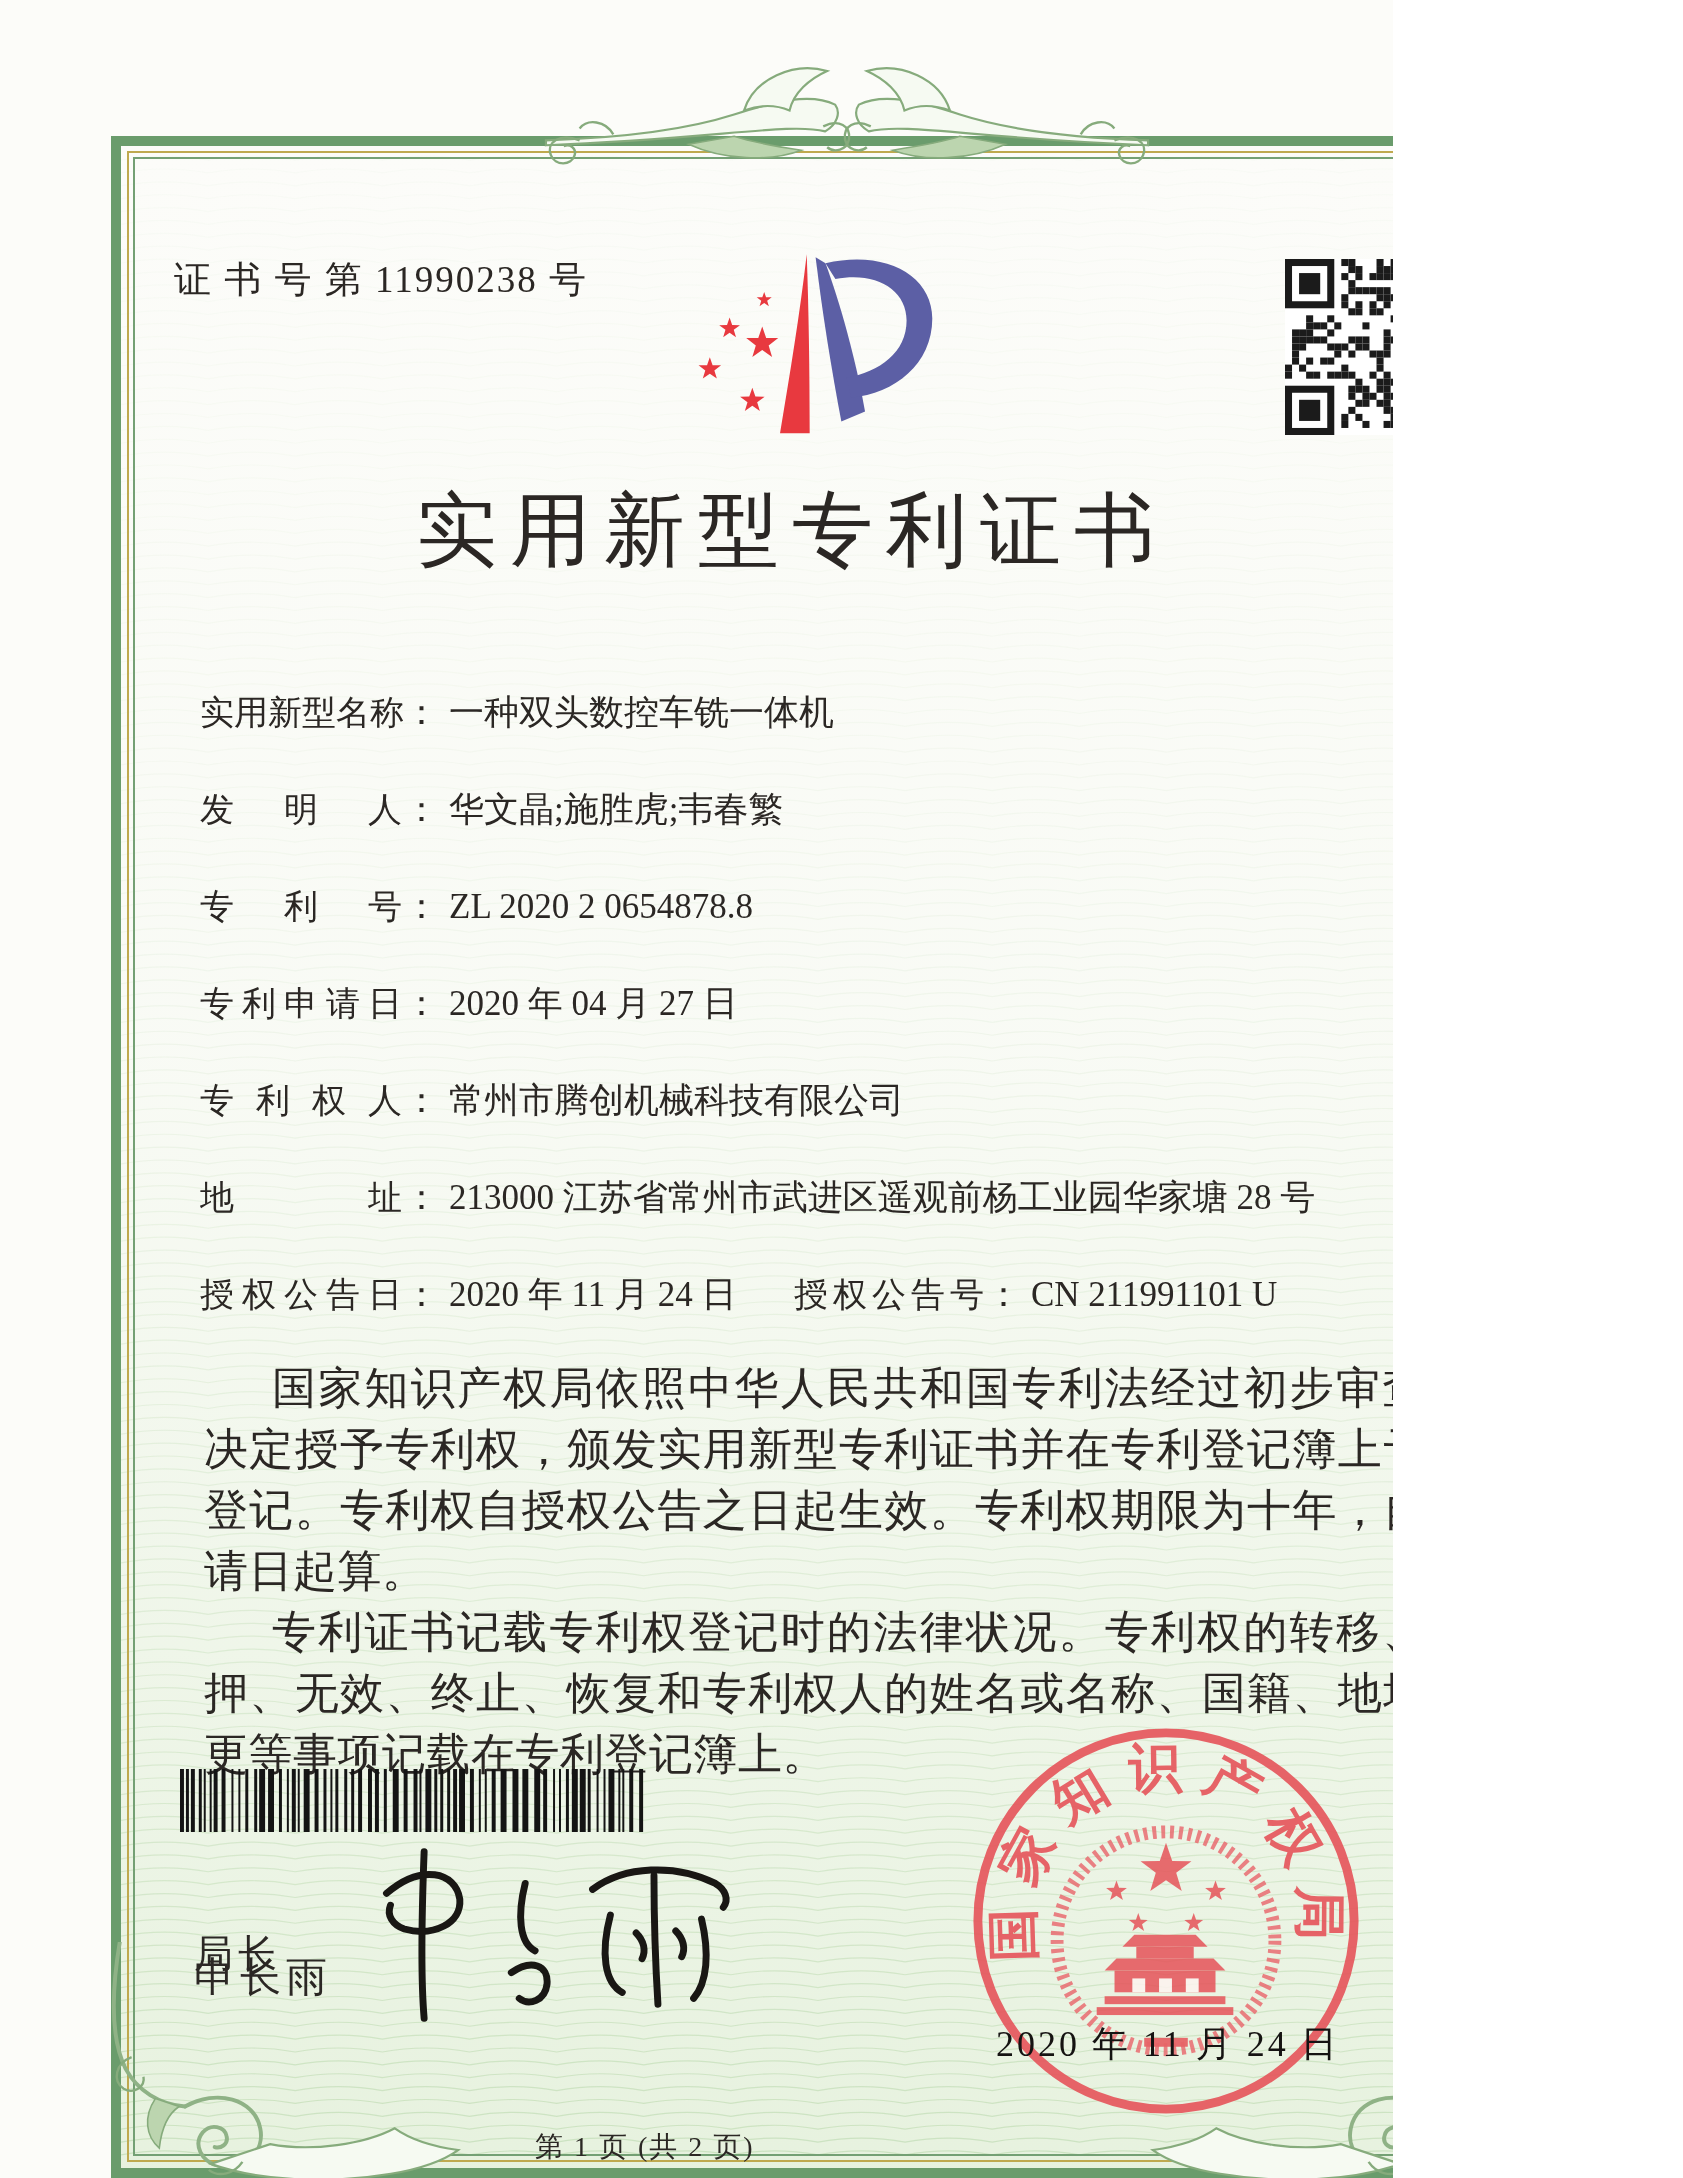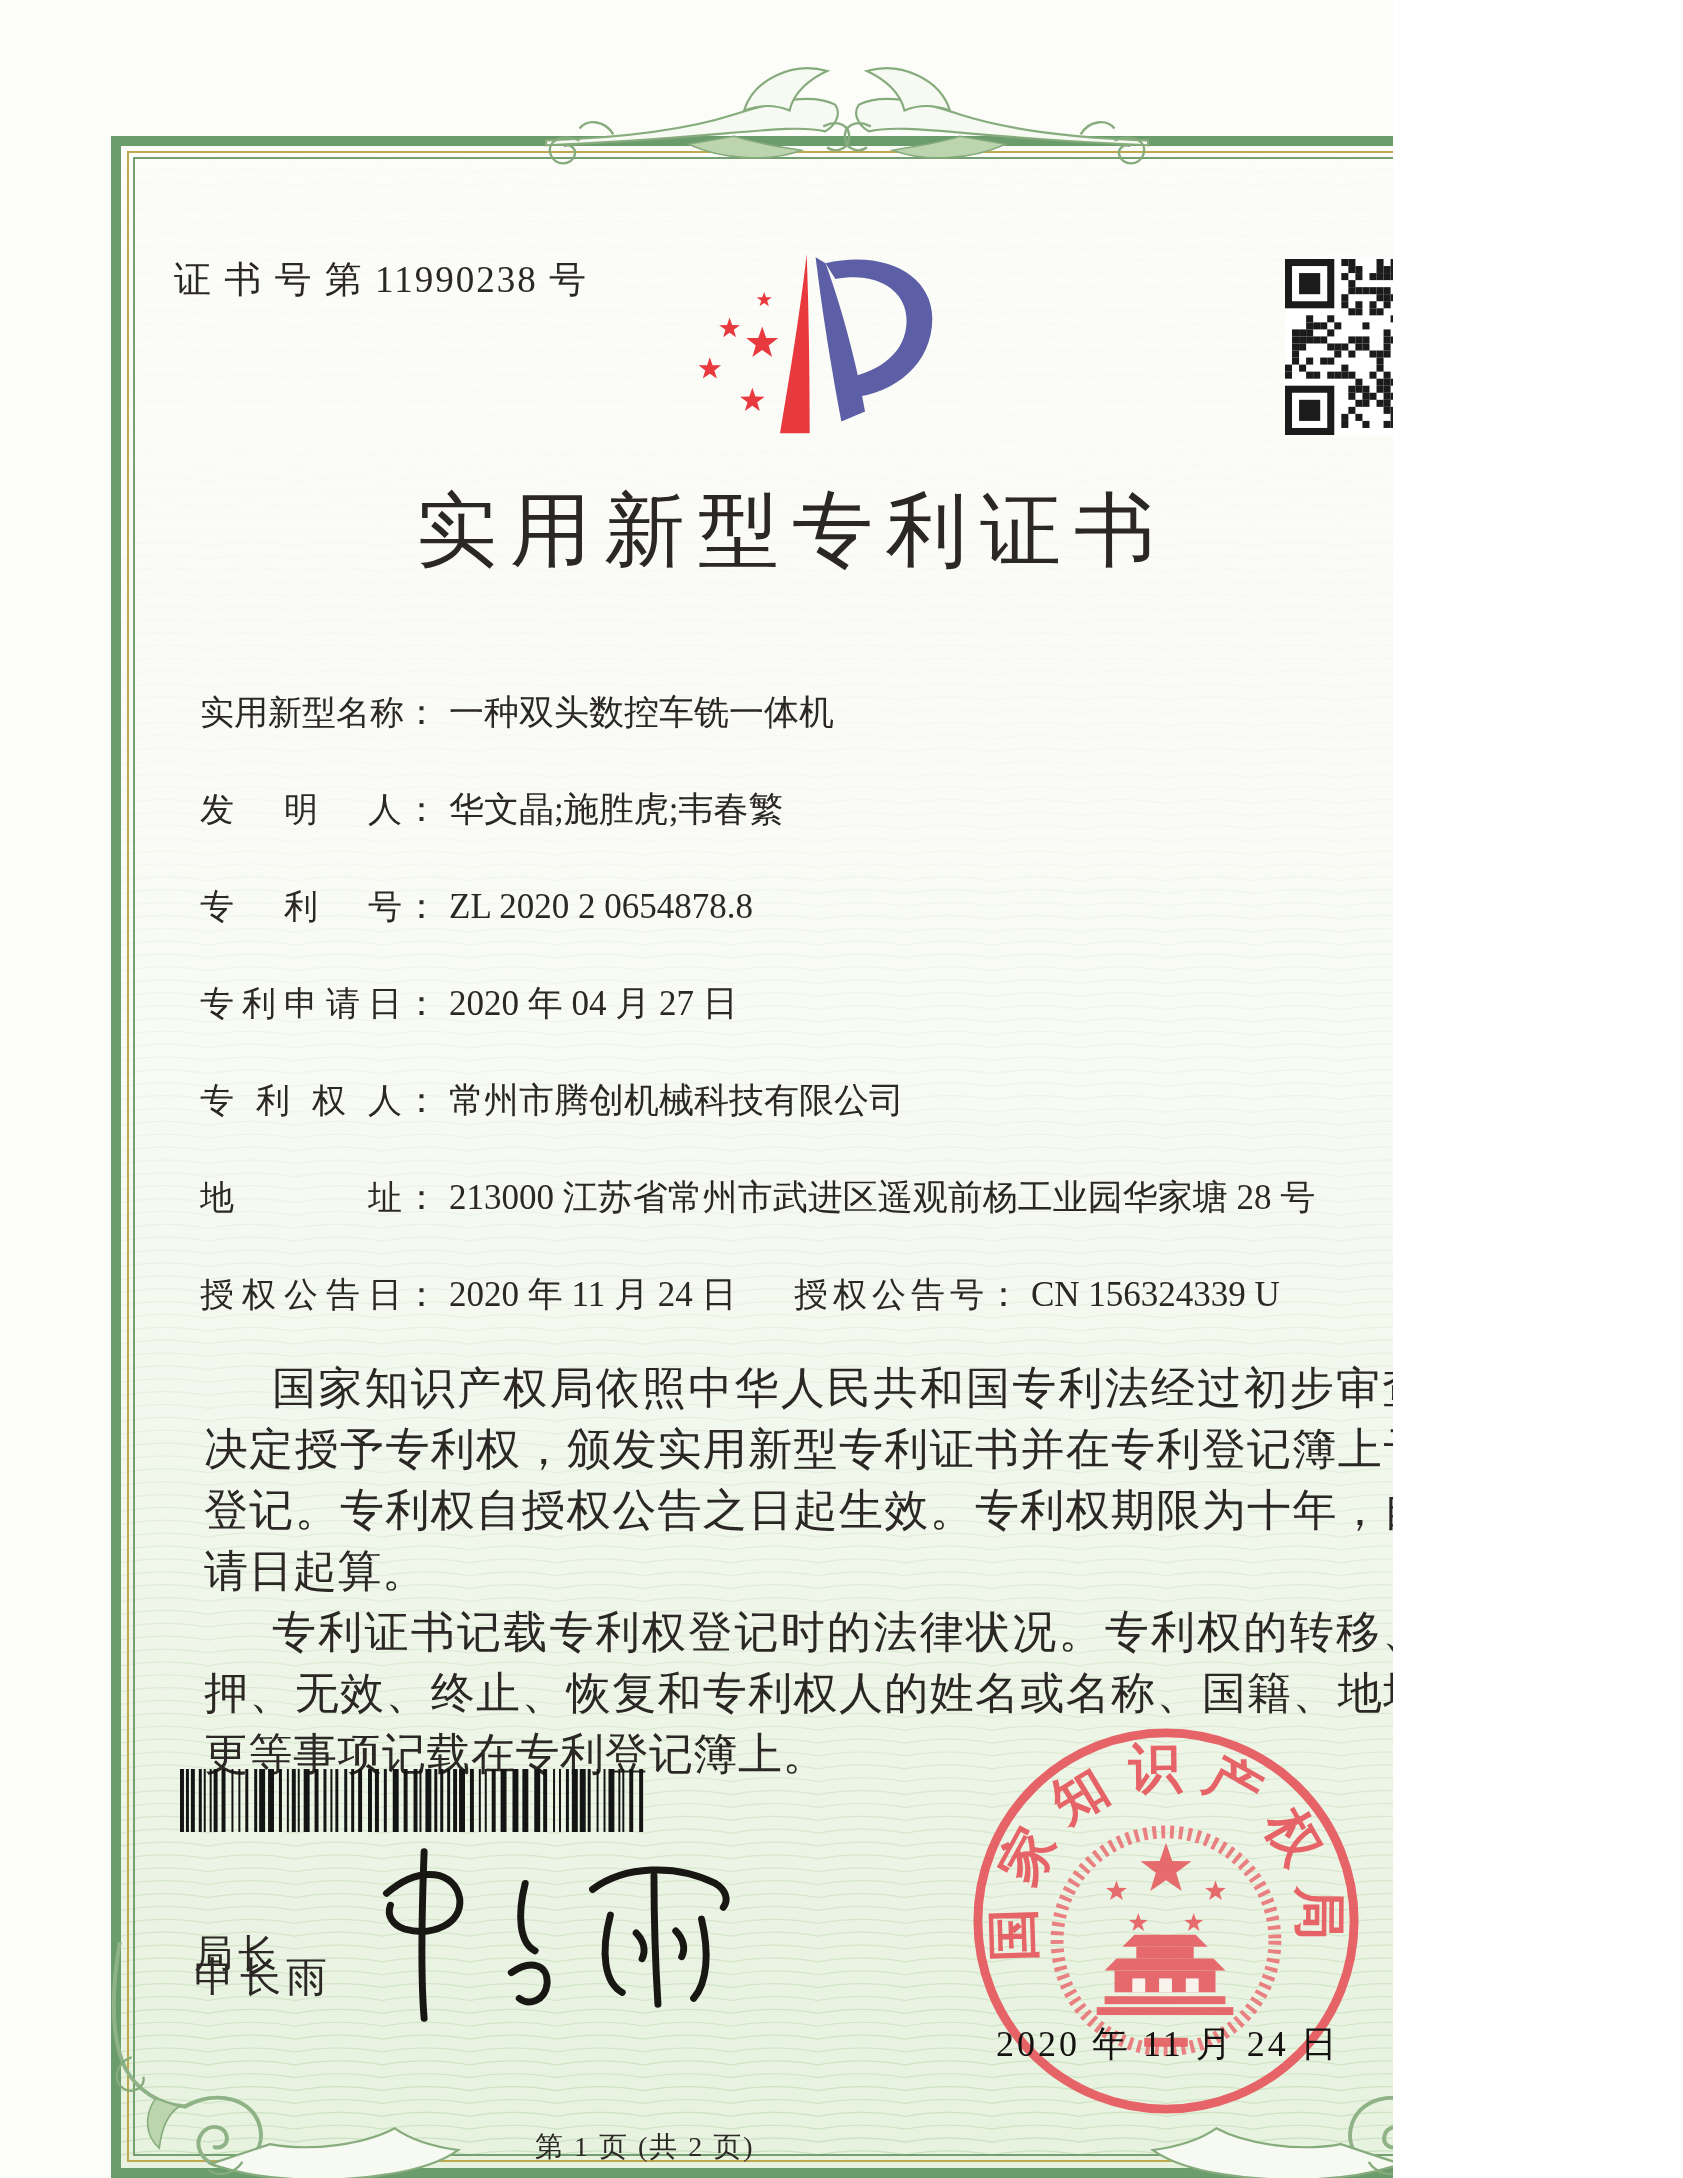--- a/index.html
+++ b/index.html
@@ -506,21 +506,21 @@
         <span>告</span>
         <span>日</span>
       </span><span class="colon">：</span><span class="fvalue">2020 年 11 月 24 日</span>
     <span class="grant2">
       <span class="flabel w2">
           <span>授</span>
           <span>权</span>
           <span>公</span>
           <span>告</span>
           <span>号</span>
-        </span><span class="colon">：</span><span class="fvalue">CN 156324339 U</span>
+        </span><span class="colon">：</span><span class="fvalue">CN 211991101 U</span>
     </span>
   </div>
 
   <div class="paras">
     <p>国家知识产权局依照中华人民共和国专利法经过初步审查，决定授予专利权，颁发实用新型专利证书并在专利登记簿上予以登记。专利权自授权公告之日起生效。专利权期限为十年，自申请日起算。</p>
     <p>专利证书记载专利权登记时的法律状况。专利权的转移、质押、无效、终止、恢复和专利权人的姓名或名称、国籍、地址变更等事项记载在专利登记簿上。</p>
   </div>
 
   <svg class="barcode" width="473" height="63" viewBox="0 0 478 64" preserveAspectRatio="none">
     <g id="bc-g" fill="#141414">

